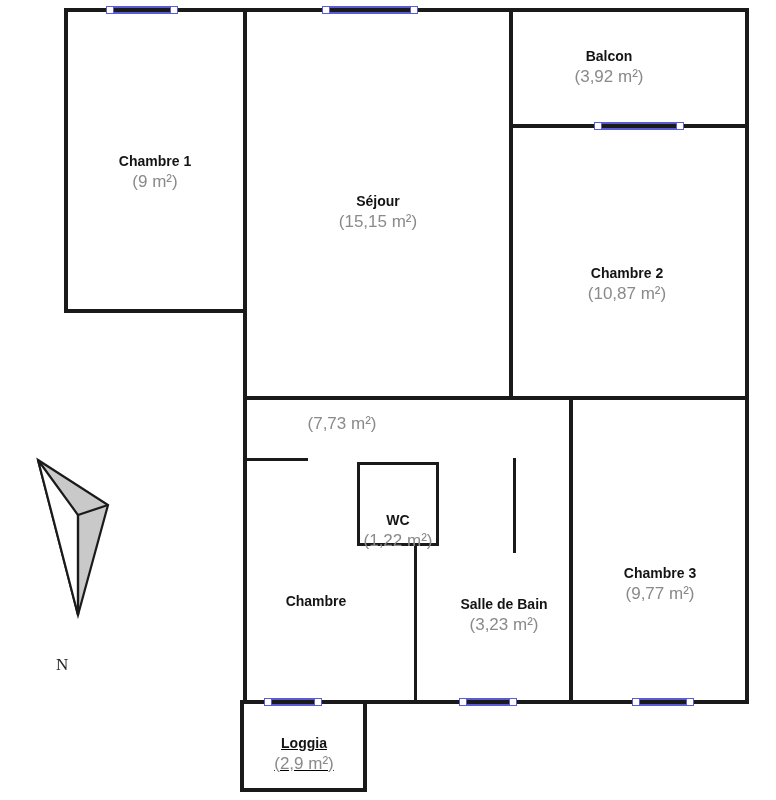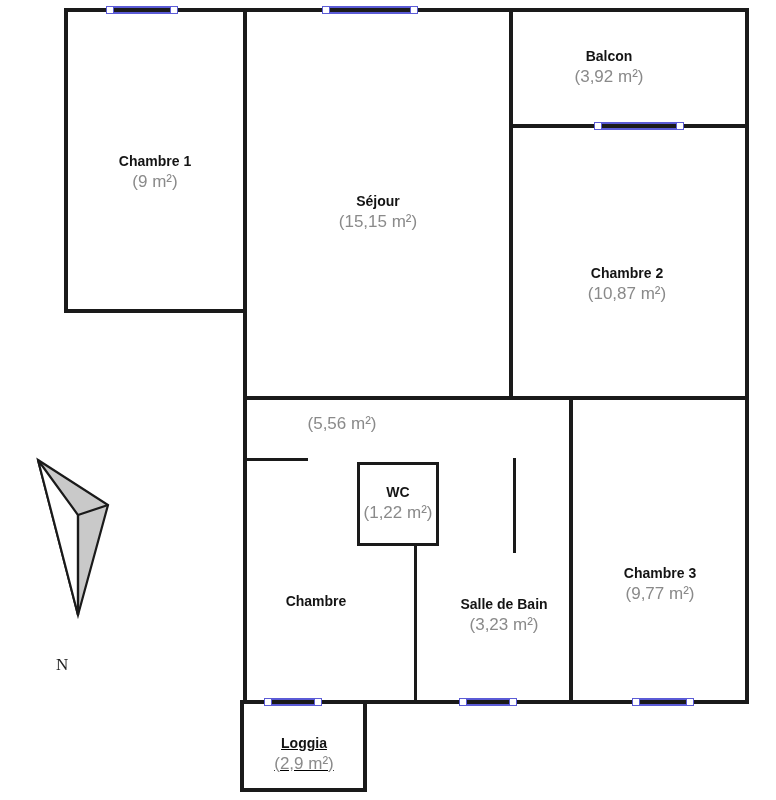--- a/index.html
+++ b/index.html
@@ -183,24 +183,24 @@
     <span class="room-name">Balcon</span>
     <span class="room-area">(3,92 m²)</span>
   </div>
 
   <div class="room-label" style="left:510px; top:264px; width:220px;margin-left:7px;">
     <span class="room-name">Chambre 2</span>
     <span class="room-area">(10,87 m²)</span>
   </div>
 
   <div class="room-label" style="left:232px; top:413px; width:220px;">
-    <span class="room-area">(5,56 m²)</span>
-  </div>
-
-  <div class="room-label" style="left:288px; top:483px; width:220px;">
+    <span class="room-area">(7,73 m²)</span>
+  </div>
+
+  <div class="room-label" style="left:288px; top:511px; width:220px;">
     <span class="room-name">WC</span>
     <span class="room-area">(1,22 m²)</span>
   </div>
 
   <div class="room-label" style="left:206px; top:592px; width:220px;">
     <span class="room-name">Chambre</span>
   </div>
 
   <div class="room-label" style="left:394px; top:595px; width:220px;">
     <span class="room-name">Salle de Bain</span>

